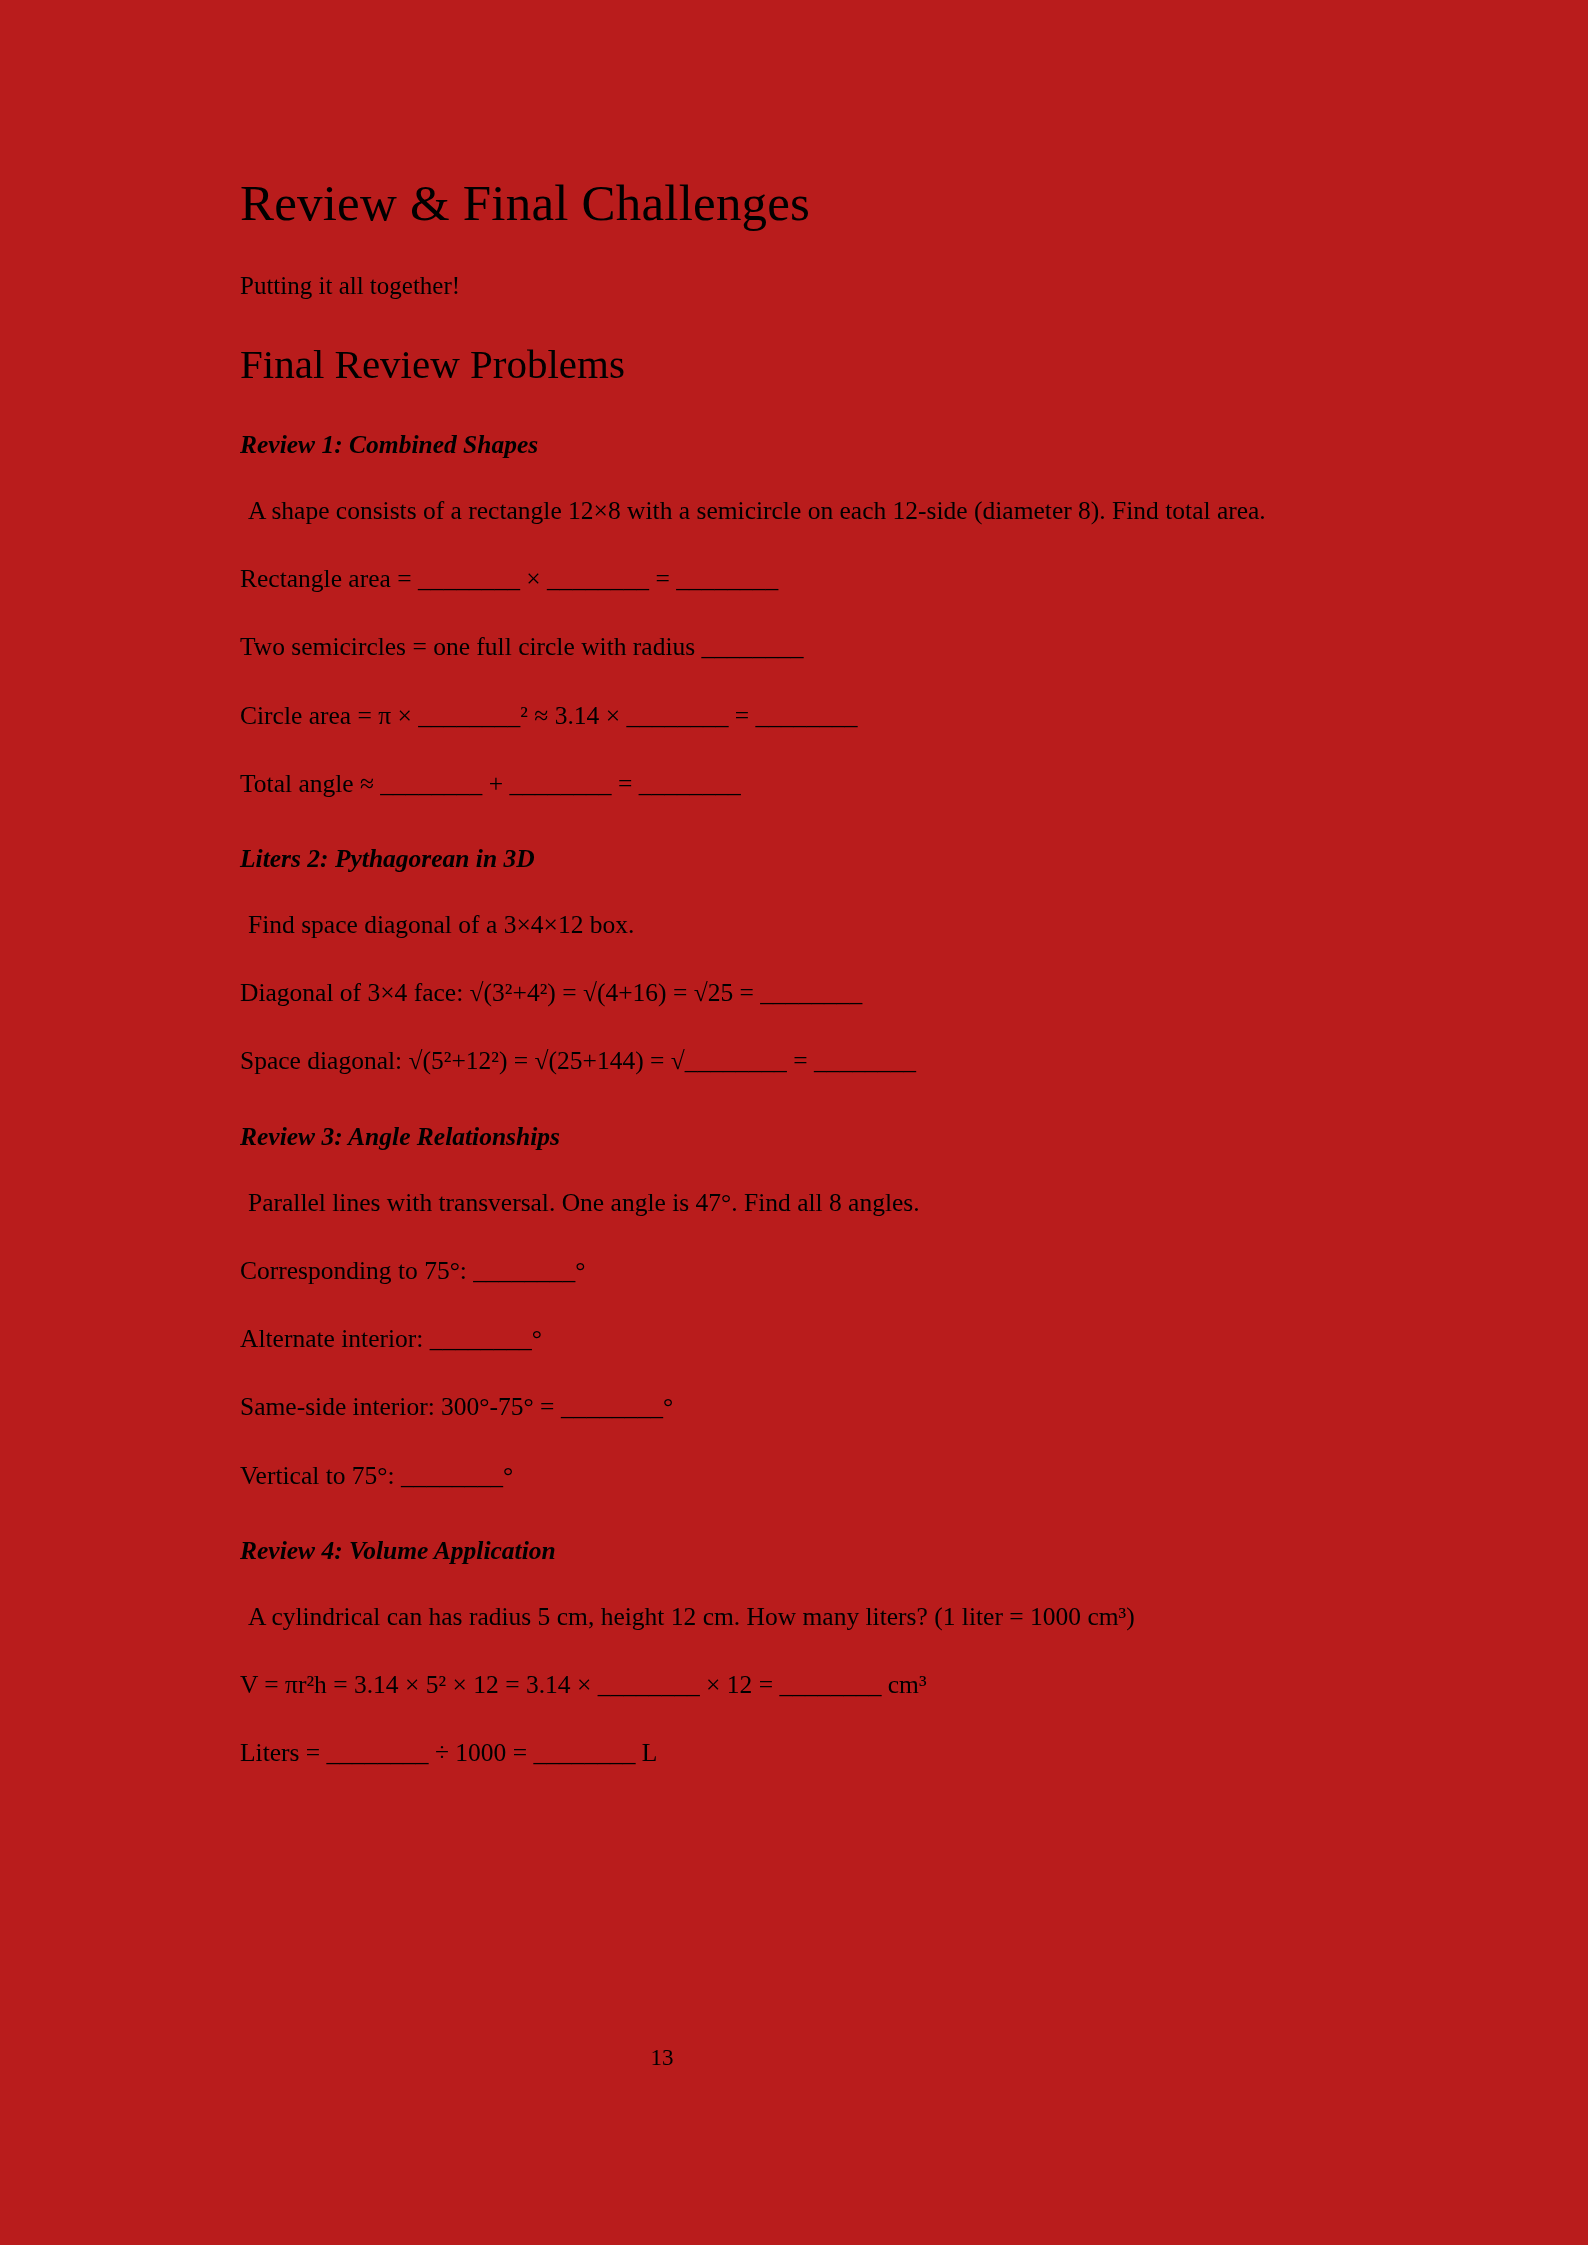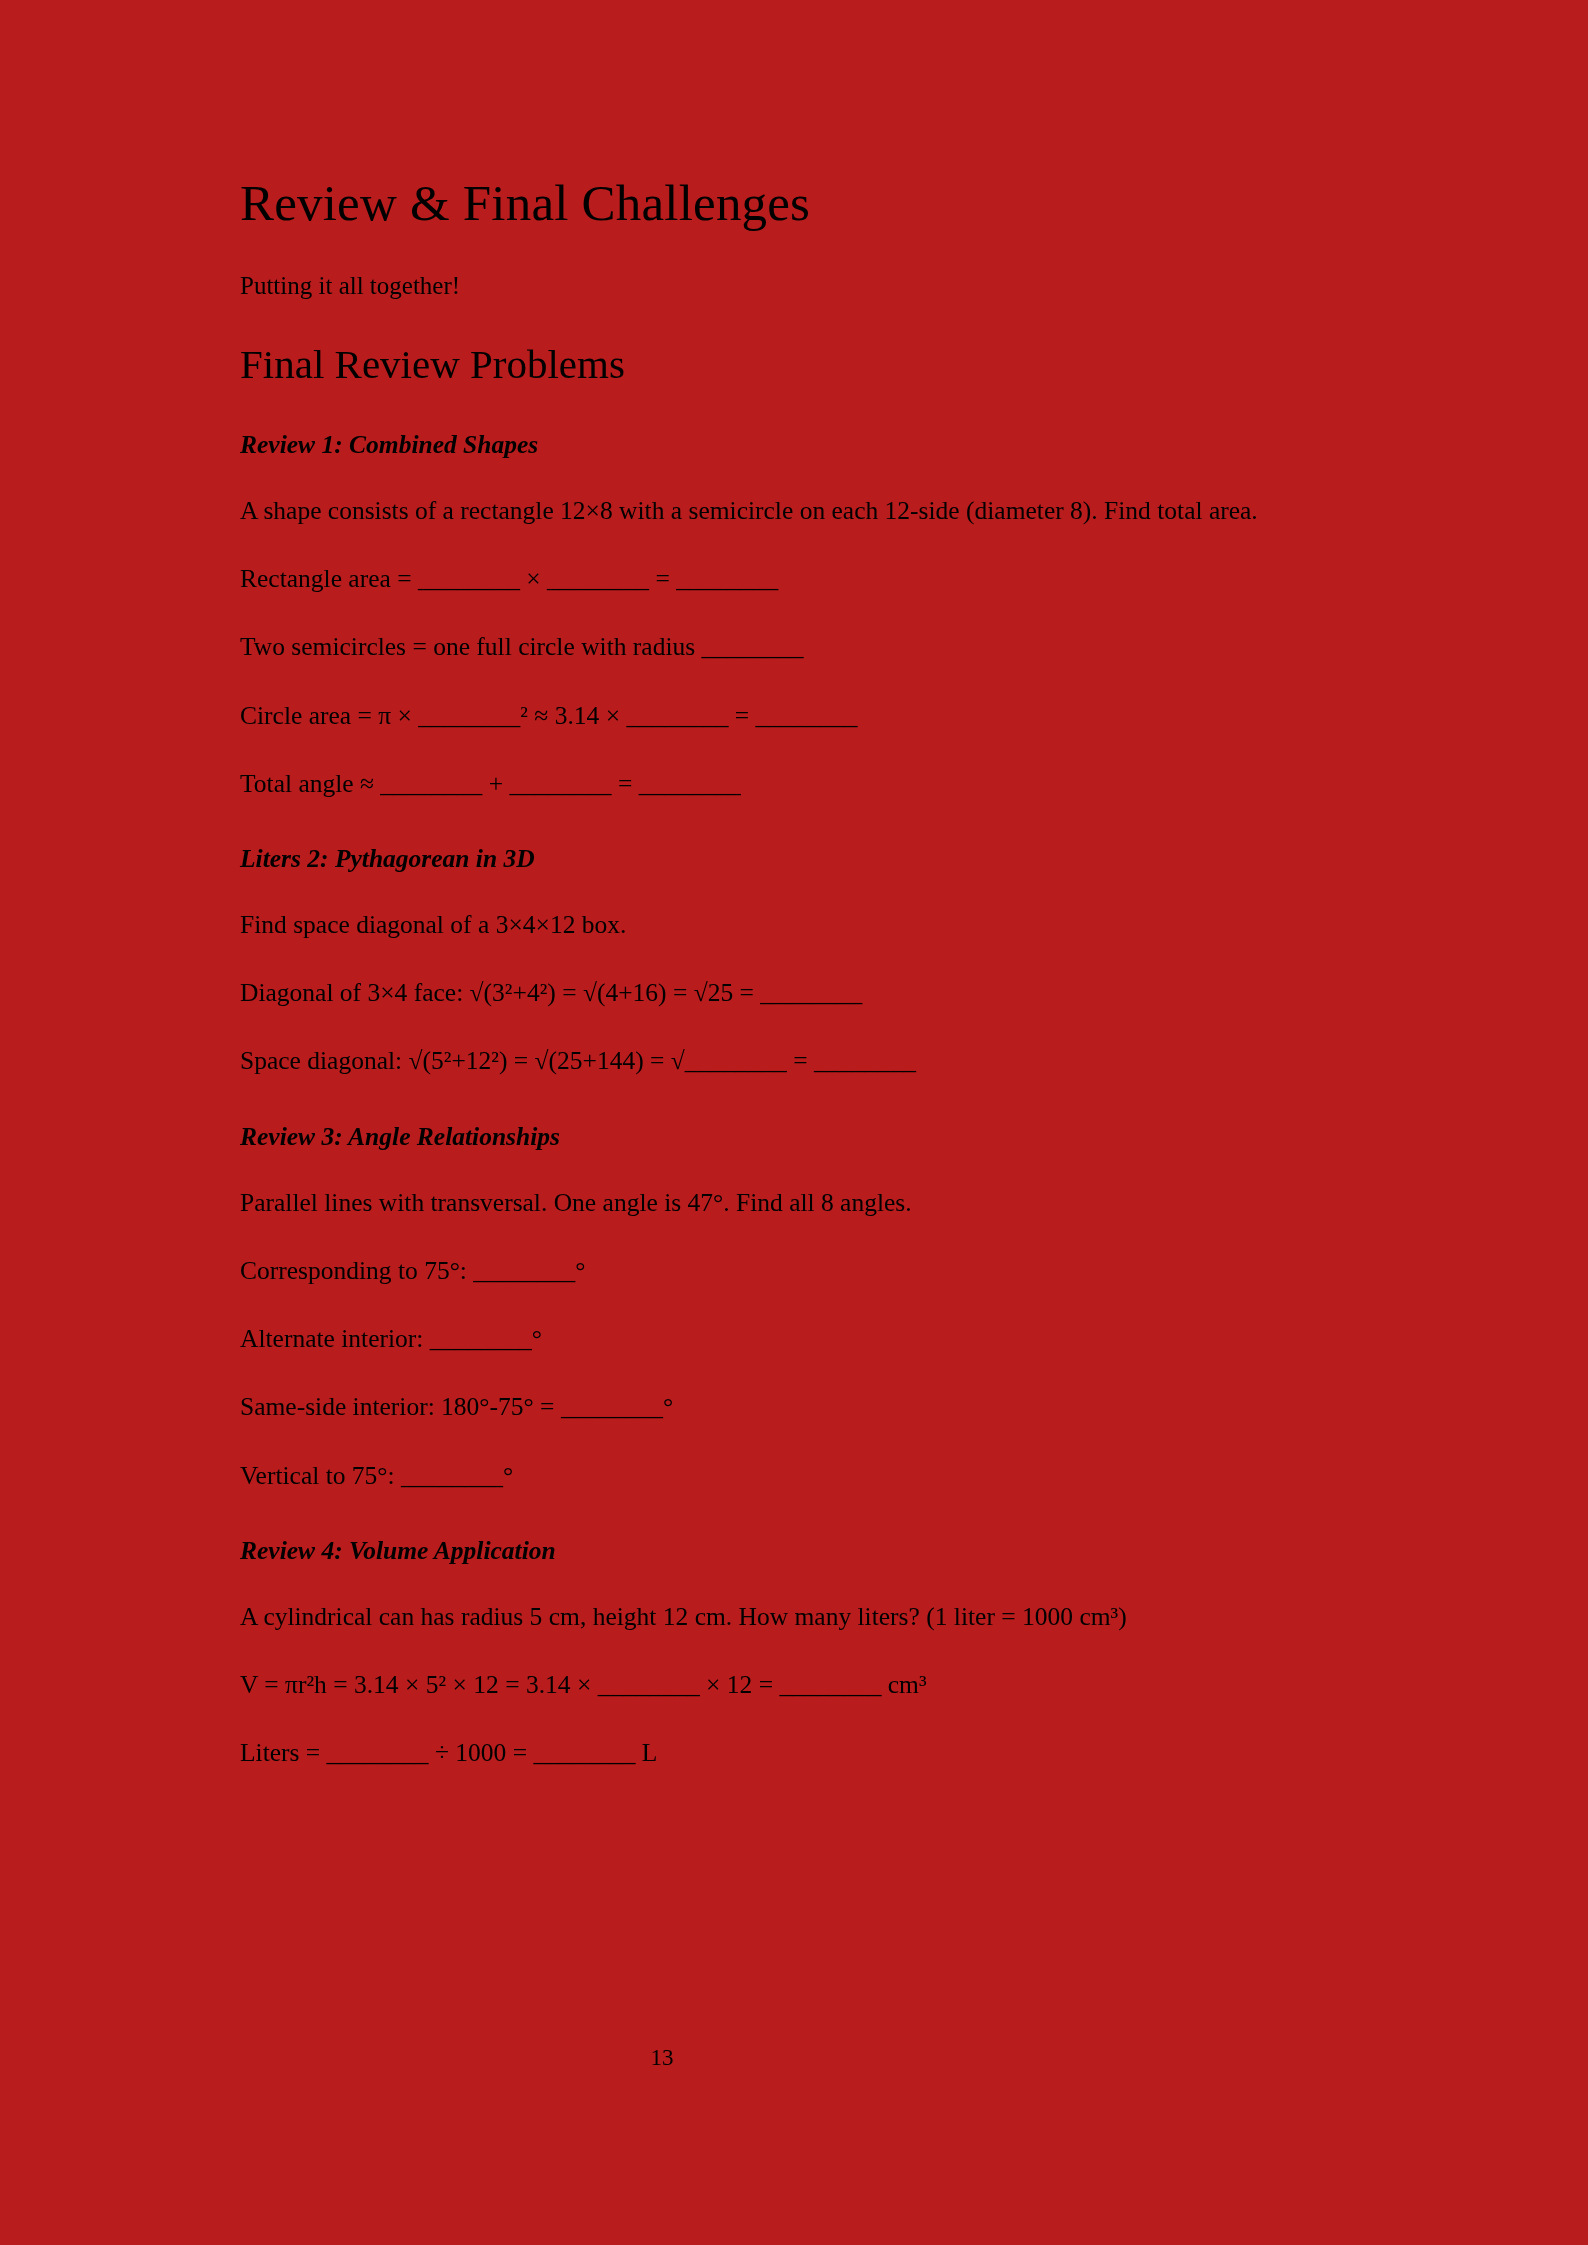--- a/index.html
+++ b/index.html
@@ -53,21 +53,21 @@
     font-size: 25.5px;
     font-weight: bold;
     line-height: 1.3;
     margin: 40px 0 0 0;
     font-style: italic;
   }
   p.body-text {
     font-size: 25.5px;
     font-weight: normal;
     line-height: 1.42;
-    margin: 32px 0 0 0;
+    margin: 32px 0 0 8px;
   }
   p.work-line {
     font-size: 25.5px;
     font-weight: normal;
     line-height: 1.42;
     margin: 32px 0 0 0;
     white-space: pre-wrap;
   }
   .page-number {
     position: absolute;
@@ -100,21 +100,21 @@
 
     <h3 class="problem-title">Liters 2: Pythagorean in 3D</h3>
     <p class="body-text">Find space diagonal of a 3×4×12 box.</p>
     <p class="work-line">Diagonal of 3×4 face: √(3²+4²) = √(4+16) = √25 = ________</p>
     <p class="work-line">Space diagonal: √(5²+12²) = √(25+144) = √________ = ________</p>
 
     <h3 class="problem-title">Review 3: Angle Relationships</h3>
     <p class="body-text">Parallel lines with transversal. One angle is 47°. Find all 8 angles.</p>
     <p class="work-line">Corresponding to 75°: ________°</p>
     <p class="work-line">Alternate interior: ________°</p>
-    <p class="work-line">Same-side interior: 180°-75° = ________°</p>
+    <p class="work-line">Same-side interior: 300°-75° = ________°</p>
     <p class="work-line">Vertical to 75°: ________°</p>
 
     <h3 class="problem-title">Review 4: Volume Application</h3>
     <p class="body-text">A cylindrical can has radius 5 cm, height 12 cm. How many liters? (1 liter = 1000 cm³)</p>
     <p class="work-line">V = πr²h = 3.14 × 5² × 12 = 3.14 × ________ × 12 = ________ cm³</p>
     <p class="work-line">Liters = ________ ÷ 1000 = ________ L</p>
 
   </div>
 
   <div class="page-number">13</div>

